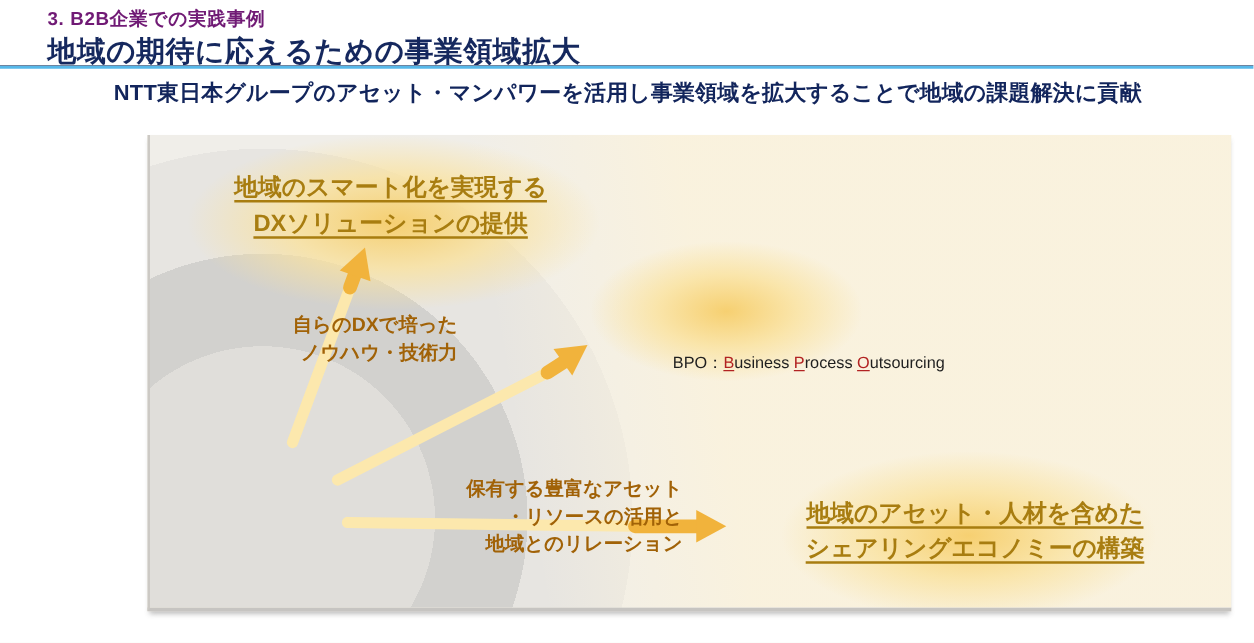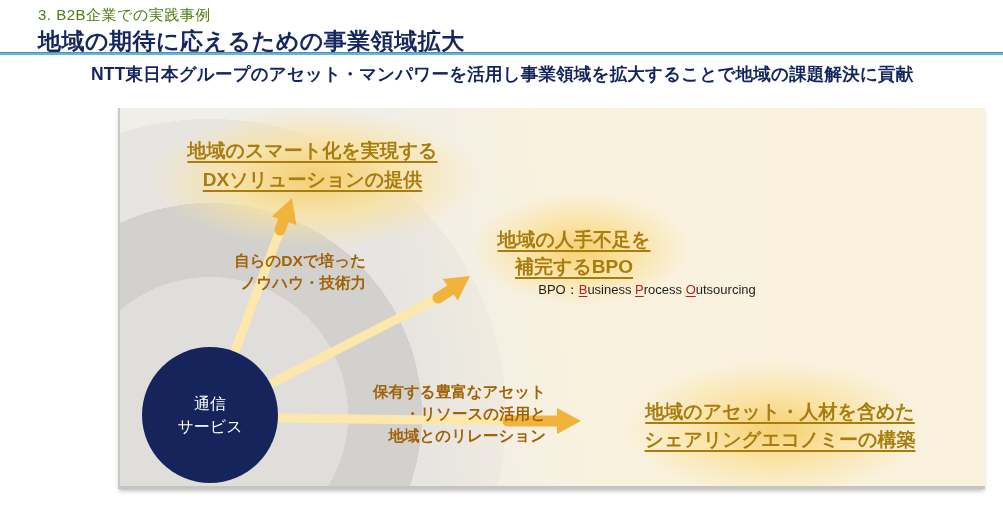--- a/index.html
+++ b/index.html
@@ -2,21 +2,21 @@
 <html><head>
 <meta charset="utf-8">
 <style>
   html,body{margin:0;padding:0;background:#ffffff;}
   .stage{
     position:relative;width:1003px;height:514px;background:#ffffff;
     font-family:"Liberation Sans","DejaVu Sans",sans-serif;overflow:hidden;
   }
   .abs{position:absolute;}
   
-  .kicker{left:38px;top:6px;font-size:15px;font-weight:normal;color:#4d7c0f;letter-spacing:.5px;}
+  .kicker{left:38px;top:6px;font-size:15px;font-weight:bold;color:#701a75;letter-spacing:.5px;}
   .title{left:38px;top:26px;font-size:23px;font-weight:bold;color:#15285e;letter-spacing:.5px;}
   .divider{left:0;top:52px;width:1003px;height:3px;
     background:linear-gradient(to bottom,#6d84a0 0 35%,#57b8e9 35% 100%);}
   .subtitle{left:48px;top:62px;font-size:17.5px;font-weight:bold;color:#12255c;letter-spacing:.2px;margin-left:43px;}
   
   .diagram{
     left:118px;top:108px;width:865px;height:378px;overflow:hidden;
     border-left:2px solid #ccc9c4;border-bottom:3px solid #c6c4c1;
     box-shadow:0 3px 4px -1px rgba(110,110,110,.45);
     background:#f6f2e8;
@@ -78,43 +78,35 @@
         <path d="M318,190 L332,181" stroke="#f1b33c" stroke-width="11" stroke-linecap="round" fill="none"></path>
         <polygon points="350,168 337.8,192.4 322.8,171.1" fill="#f1b33c"></polygon>
       </g>
       <g>
         <path d="M158,310 L388,313" stroke="#fce8ad" stroke-width="9" stroke-linecap="round" fill="none"></path>
         <path d="M388,313 L438,313" stroke="#f1b33c" stroke-width="11" stroke-linecap="round" fill="none"></path>
         <polygon points="461,313 437,326 437,300" fill="#f1b33c"></polygon>
       </g>
     </svg>
 
-    <div class="abs node">
-      <span>通信</span>
-      <span>サービス</span>
-    </div>
 
     <div class="abs edge edge1">
       <span>自らのDXで培った</span>
       <span>ノウハウ・技術力</span>
     </div>
     <div class="abs edge edge3">
       <span>保有する豊富なアセット</span>
       <span>・リソースの活用と</span>
       <span>地域とのリレーション</span>
     </div>
 
     <div class="abs target target-dx">
       <span>地域のスマート化を実現する</span>
       <span>DXソリューションの提供</span>
     </div>
-    <div class="abs target target-bpo">
-      <span>地域の人手不足を</span>
-      <span>補完するBPO</span>
-    </div>
     <div class="abs caption">
       <span>BPO：</span><span class="accent">B</span><span>usiness </span><span class="accent">P</span><span>rocess </span><span class="accent">O</span><span>utsourcing</span>
     </div>
     <div class="abs target target-share">
       <span>地域のアセット・人材を含めた</span>
       <span>シェアリングエコノミーの構築</span>
     </div>
 
   </div>
 </div>

